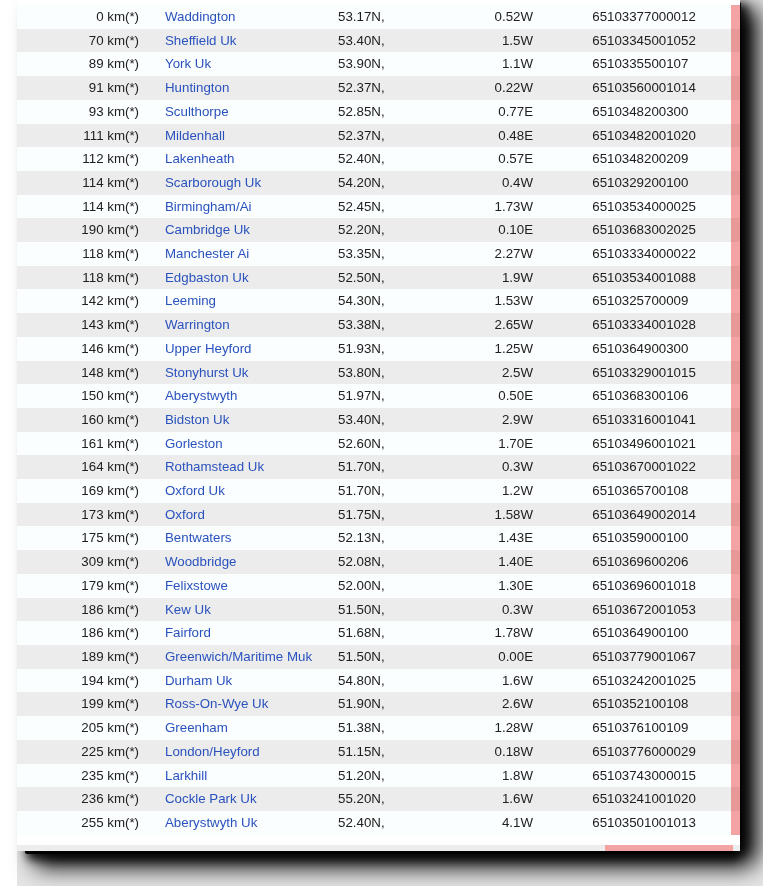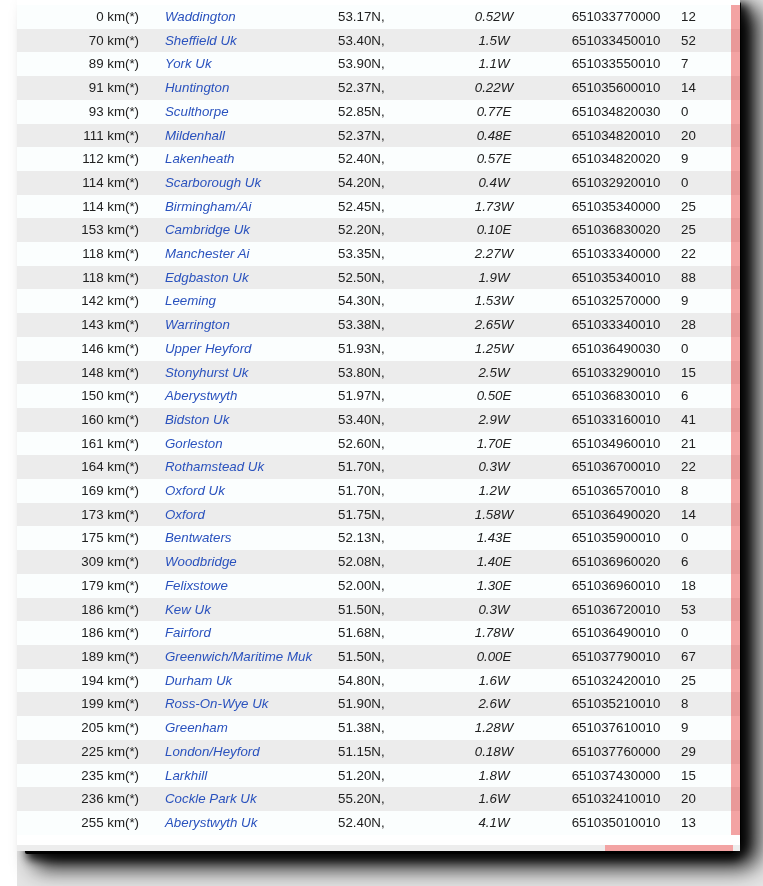--- a/index.html
+++ b/index.html
@@ -66,24 +66,24 @@
     vertical-align: middle;
     line-height: 23.7px;
   }
 
   
   tr.row-odd  td { background: #fbfefe; }
   tr.row-even td { background: #ececec; }
 
   
   .c-dist  { width: 122px; text-align: right;  padding-right: 12px !important; }
-  .c-name  { width: 173px; text-align: left;   padding-left: 14px !important; font-style: italic; }
+  .c-name  { width: 173px; text-align: left;   padding-left: 14px !important; }
   .c-lat   { width: 107px; text-align: left;  padding-right: 10px !important; }
-  .c-lon   { width: 78px;  text-align: center;  padding-right: 12px !important; font-style: italic; }
-  .c-id    { width: 130px; text-align: center;   padding-left: 6px !important; }
+  .c-lon   { width: 78px;  text-align: right;  padding-right: 12px !important; }
+  .c-id    { width: 130px; text-align: right;   padding-left: 6px !important; }
   .c-count { width: 50px;  text-align: left; }
   .c-range { width: 128px; text-align: center; }
 
   .c-name a {
     color: #2a52be;
     text-decoration: none;
   }
 
   
   tr.row-odd  td.c-range { background: #f3a3a3; color: #3c1111; }
@@ -190,21 +190,21 @@
           <tr class="row-odd">
             <td class="c-dist">114 km(*)</td>
             <td class="c-name"><a href="#">Birmingham/Ai</a></td>
             <td class="c-lat">52.45N,</td>
             <td class="c-lon">1.73W</td>
             <td class="c-id">651035340000</td>
             <td class="c-count">25</td>
             <td class="c-range">01/1951 - 03/1999</td>
           </tr>
           <tr class="row-even">
-            <td class="c-dist">153 km(*)</td>
+            <td class="c-dist">190 km(*)</td>
             <td class="c-name"><a href="#">Cambridge Uk</a></td>
             <td class="c-lat">52.20N,</td>
             <td class="c-lon">0.10E</td>
             <td class="c-id">651036830020</td>
             <td class="c-count">25</td>
             <td class="c-range">01/1880 - 08/1969</td>
           </tr>
           <tr class="row-odd">
             <td class="c-dist">118 km(*)</td>
             <td class="c-name"><a href="#">Manchester Ai</a></td>

